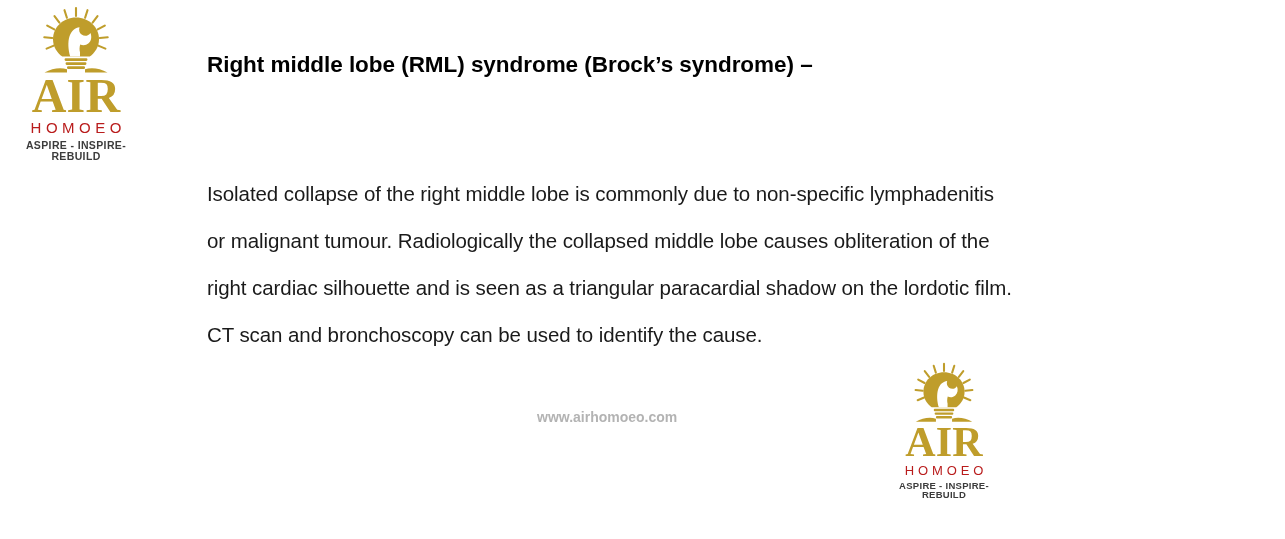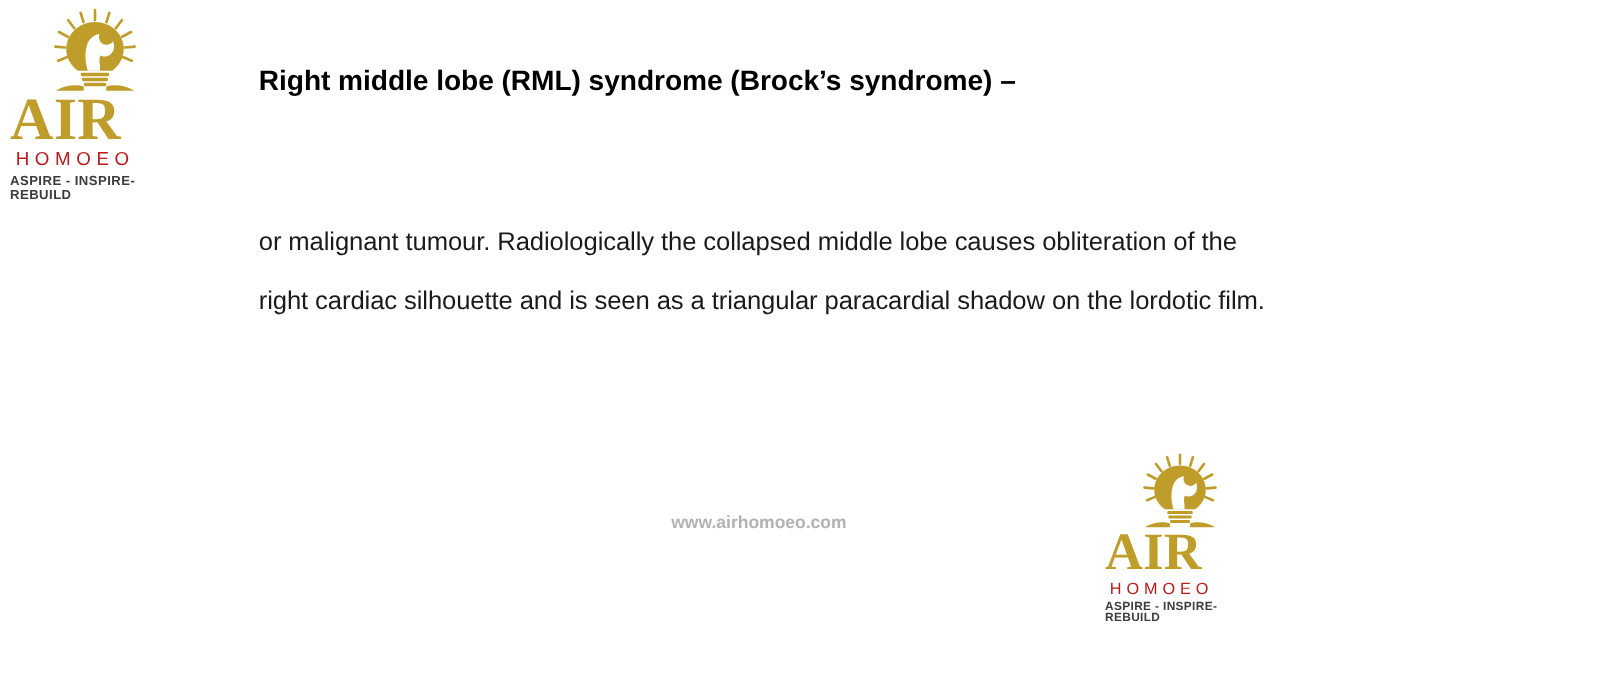--- a/index.html
+++ b/index.html
@@ -15,21 +15,21 @@
     width: 1285px;
     height: 539px;
     background: #ffffff;
     overflow: hidden;
   }
 
   
   .logo {
     position: absolute;
     font-family: "Liberation Sans", sans-serif;
-    text-align: left;
+    text-align: center;
     line-height: 1;
   }
   .logo-top {
     left: 8px;
     top: 6px;
     width: 136px;
   }
   .logo-bottom {
     left: 884px;
     top: 362px;
@@ -166,22 +166,24 @@
       <path d="M79.5 66.6 C 72.0 62.0 63.0 61.2 57.0 63.2 L 57.0 66.6 Z" fill="#BF9D2B"></path>
     </svg>
     <div class="logo-air">AIR</div>
     <div class="logo-homoeo">HOMOEO</div>
     <div class="logo-tagline">ASPIRE - INSPIRE- REBUILD</div>
   </div>
 
   <div class="heading">Right middle lobe (RML) syndrome (Brock’s syndrome) –</div>
 
   <div class="paragraph">
+    <span class="pline">Isolated collapse of the right middle lobe is commonly due to non-specific lymphadenitis</span>
     <span class="pline">or malignant tumour. Radiologically the collapsed middle lobe causes obliteration of the</span>
     <span class="pline">right cardiac silhouette and is seen as a triangular paracardial shadow on the lordotic film.</span>
+    <span class="pline">CT scan and bronchoscopy can be used to identify the cause.</span>
   </div>
 
   <div class="watermark">www.airhomoeo.com</div>
 
   <div class="logo logo-bottom">
     <svg class="logo-bulb" width="86" height="61" viewBox="0 0 96 68">
       <g stroke="#BF9D2B" stroke-width="2.3" stroke-linecap="round" fill="none">
         <line x1="48" y1="2" x2="48" y2="10"></line>
         <line x1="36.5" y1="4.2" x2="38.9" y2="11.8"></line>
         <line x1="59.5" y1="4.2" x2="57.1" y2="11.8"></line>

